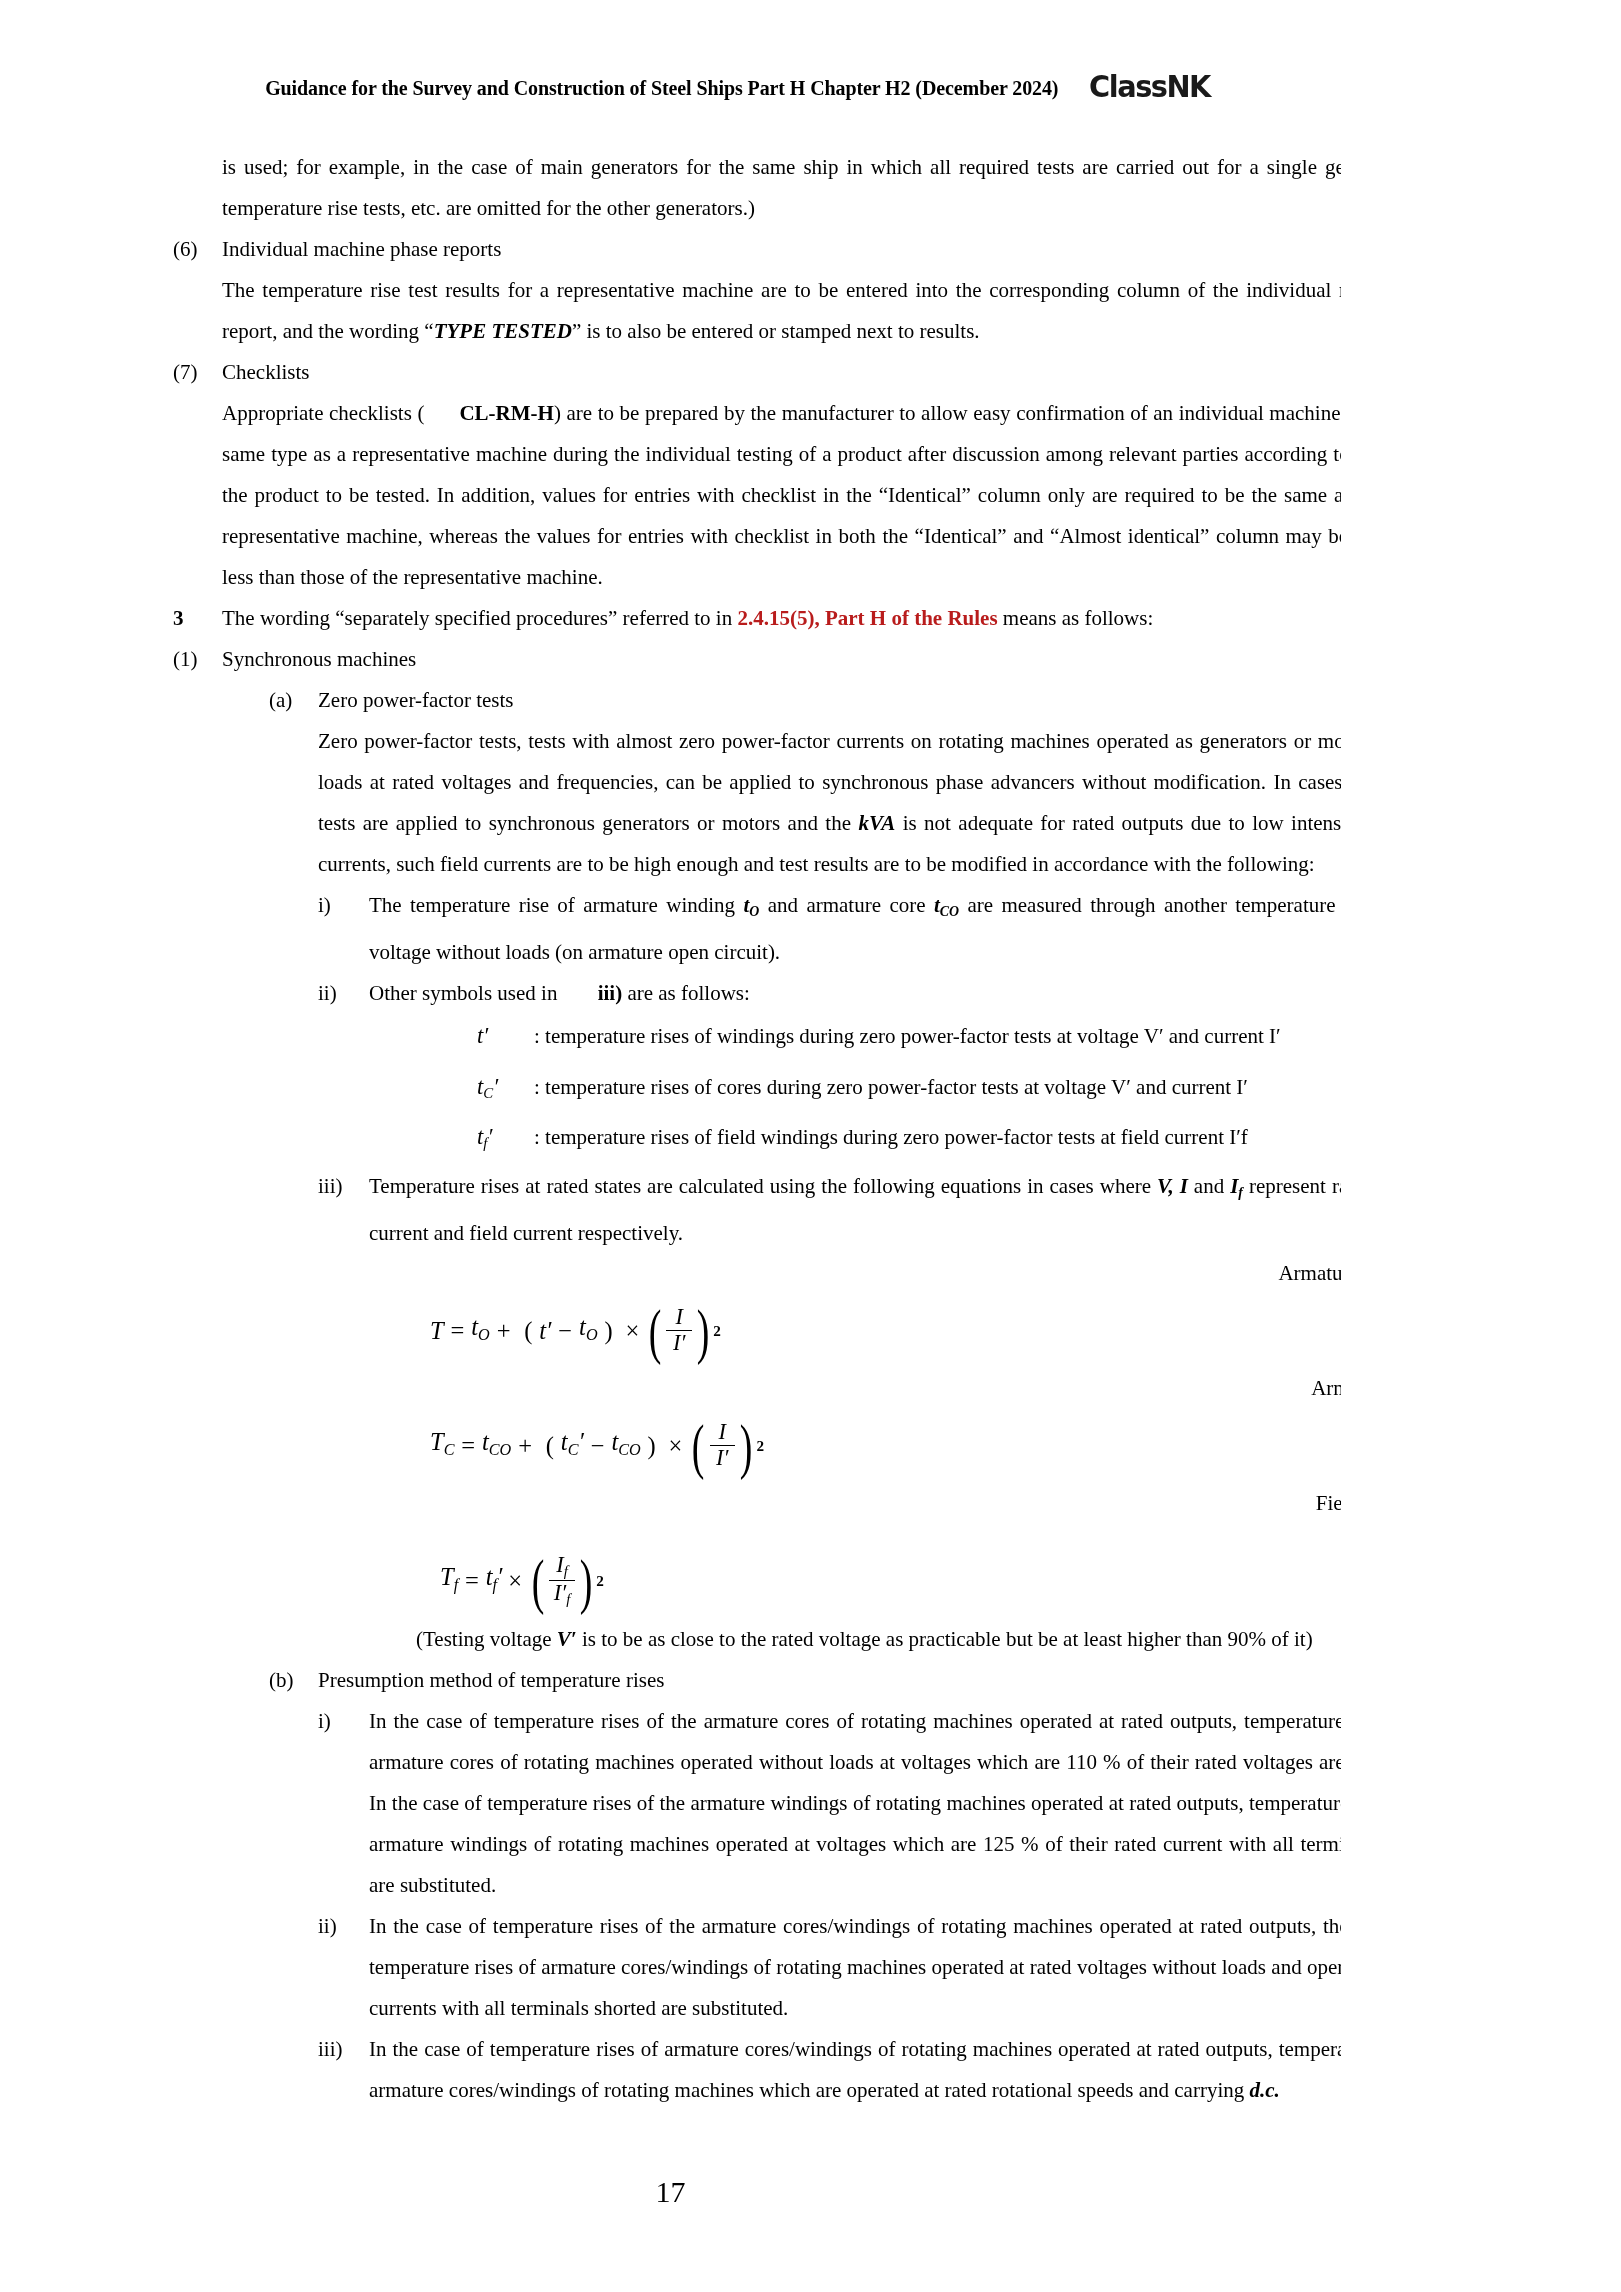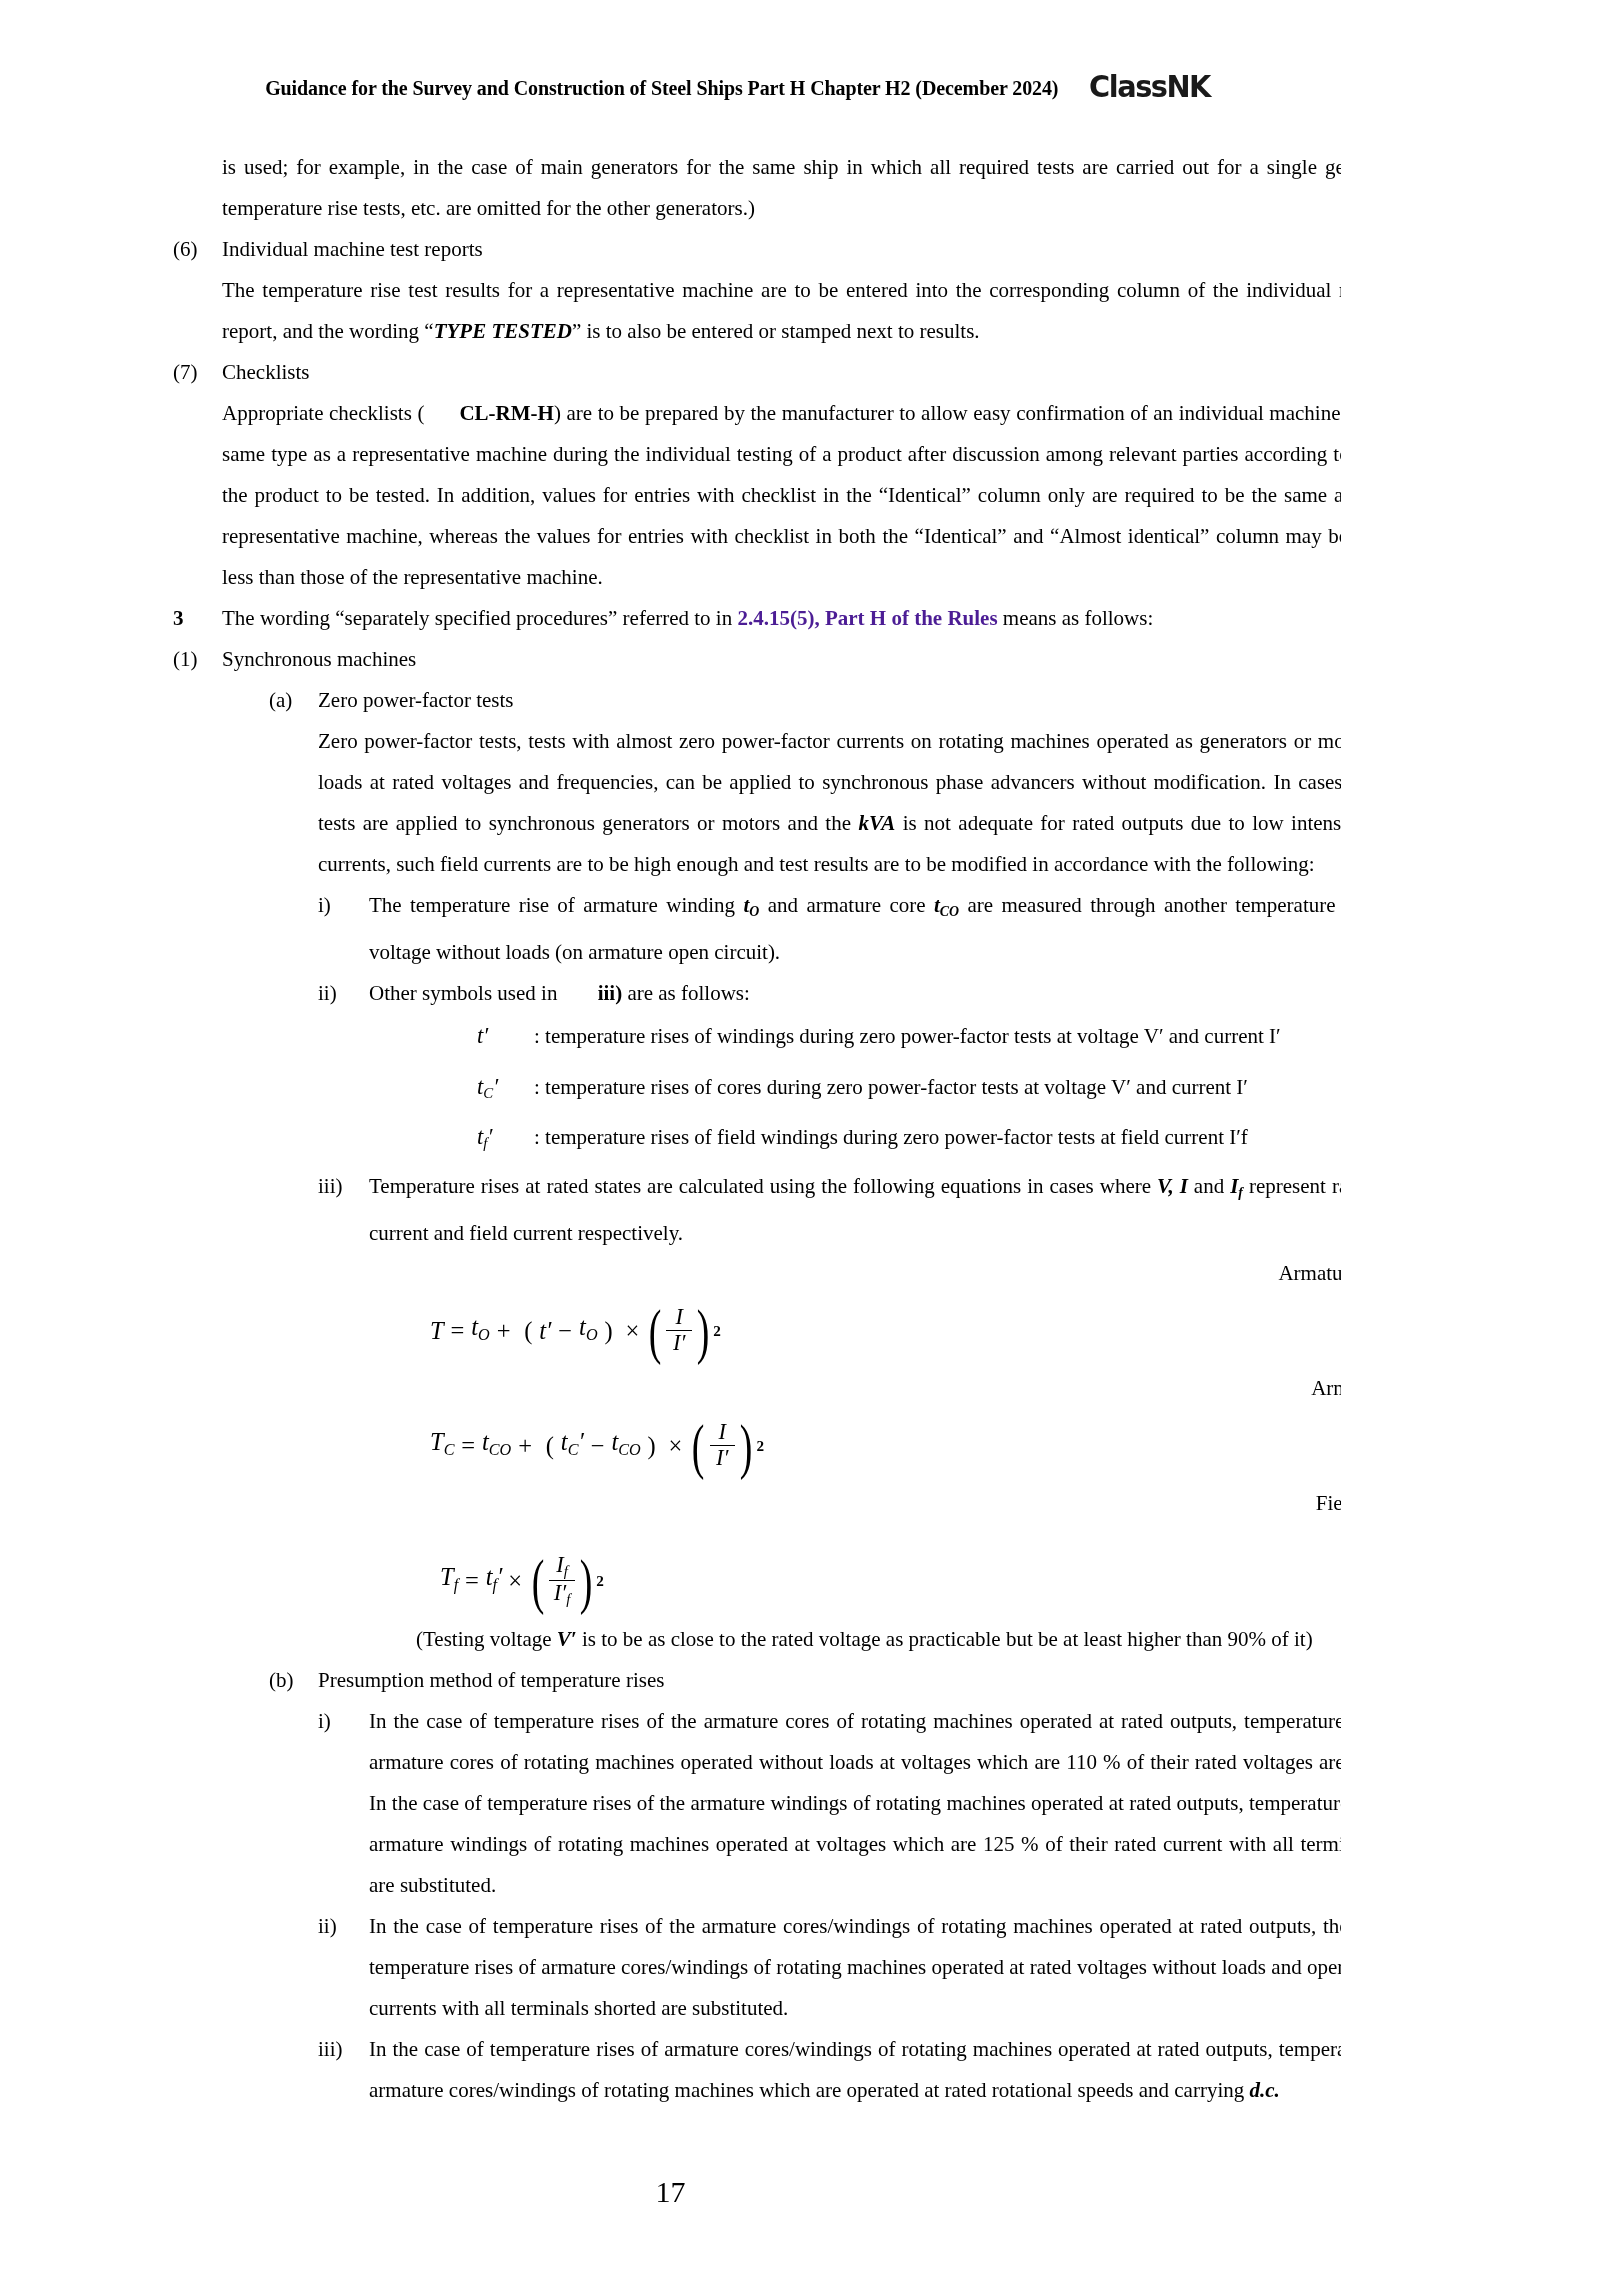--- a/index.html
+++ b/index.html
@@ -79,21 +79,21 @@
   .ind-a { margin-left: 49px; }     
   .ind-b { margin-left: 96px; }     
   .ind-c { margin-left: 145px; }    
 
   .mk-num  { width: 49px; }         
   .mk-bold { width: 49px; font-weight: bold; }
   .mk-alpha{ width: 49px; }         
   .mk-rom  { width: 51px; }         
 
   .link {
-    color: #4c1d95;
+    color: #b91c1c;
     font-weight: bold;
   }
   .bold { font-weight: bold; margin-left: 35px; }
   .ital { font-style: italic; font-weight: bold; }
 
   
   .symrow {
     display: flex;
     align-items: baseline;
     margin-left: 304px;
@@ -199,21 +199,21 @@
     <div class="header-title">Guidance for the Survey and Construction of Steel Ships Part H Chapter H2 (December 2024)</div>
     <div class="header-logo">ClassNK</div>
   </div>
 
   <div class="content">
 
     <div class="body-text ind-a">is used; for example, in the case of main generators for the same ship in which all required tests are carried out for a single generator, and temperature rise tests, etc. are omitted for the other generators.)</div>
 
     <div class="row">
       <span class="marker mk-num">(6)</span>
-      <span>Individual machine test reports</span>
+      <span>Individual machine phase reports</span>
     </div>
     <div class="body-text ind-a"><span>The temperature rise test results for a representative machine are to be entered into the corresponding column of the individual machine test report, and the wording “</span><span class="ital">TYPE TESTED</span><span>” is to also be entered or stamped next to results.</span></div>
 
     <div class="row">
       <span class="marker mk-num">(7)</span>
       <span>Checklists</span>
     </div>
     <div class="body-text ind-a"><span>Appropriate checklists (</span><span class="bold">CL-RM-H</span><span>) are to be prepared by the manufacturer to allow easy confirmation of an individual machine being of the same type as a representative machine during the individual testing of a product after discussion among relevant parties according to the type of the product to be tested. In addition, values for entries with checklist in the “Identical” column only are required to be the same as that of the representative machine, whereas the values for entries with checklist in both the “Identical” and “Almost identical” column may be equal to or less than those of the representative machine.</span></div>
 
     <div class="row">

